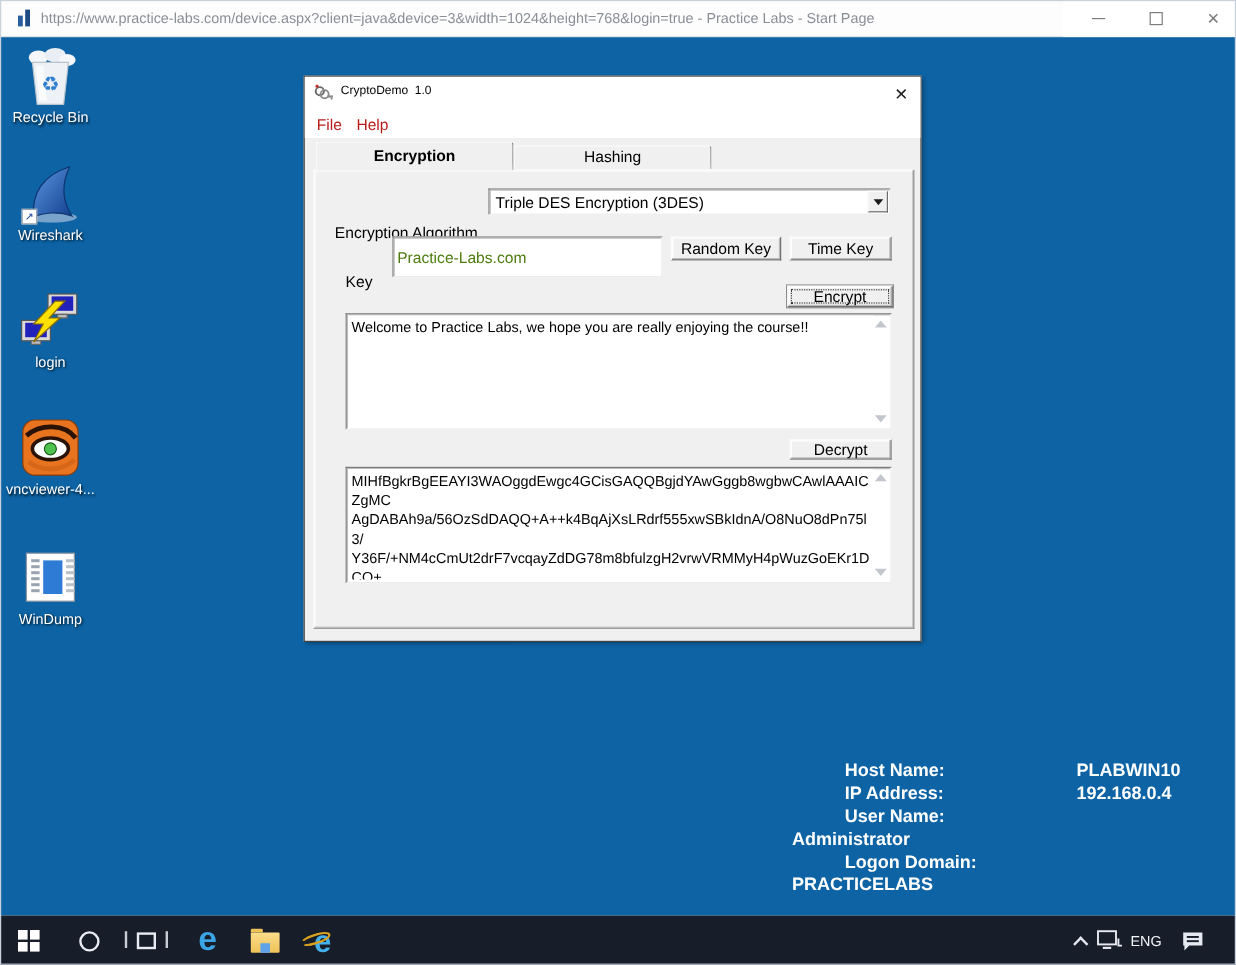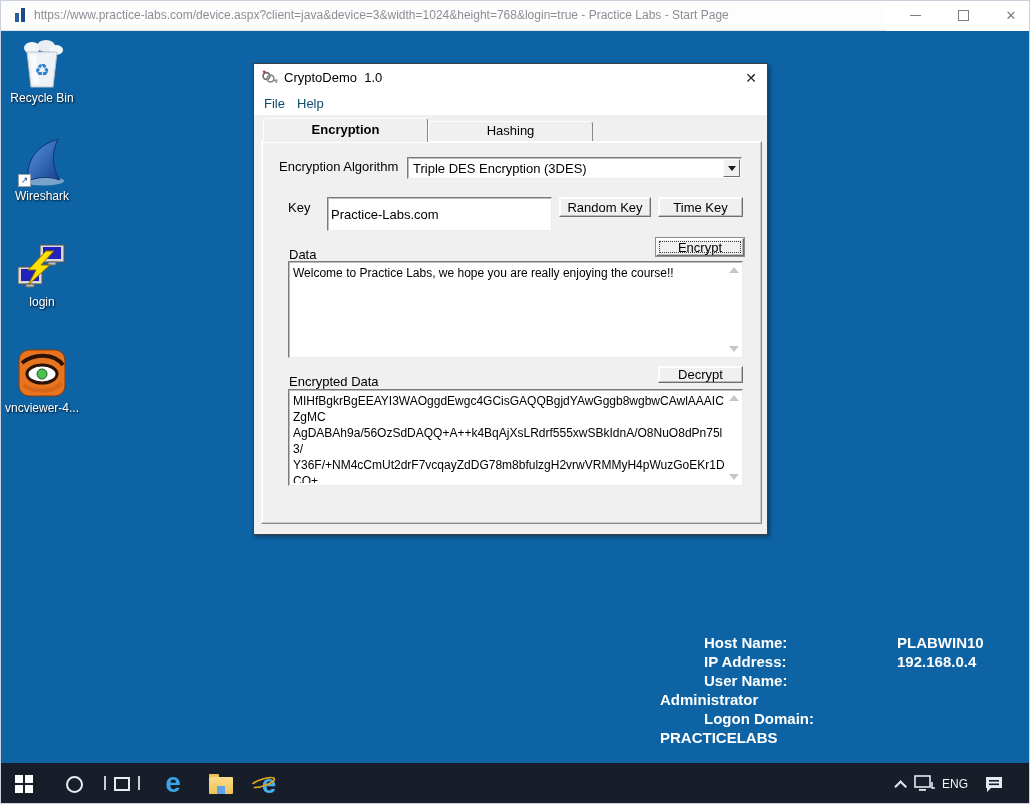--- a/index.html
+++ b/index.html
@@ -28,41 +28,41 @@
   
   .host-info { position:absolute; left:660px; top:602px; width:330px; }
   .host-row { line-height:19px; }
   .host-label { display:inline-block; width:193px; color:#fff; font-weight:bold; font-size:15px;margin-left:44px; }
   .host-value { color:#fff; font-weight:bold; font-size:15px; }
 
   
   .win { position:absolute; left:253px; top:32px; width:515px; height:472px; background:#f0f0f0; border:1px solid #404040; box-shadow:2px 2px 4px rgba(0,0,0,.35); }
   .win-titlebar { position:absolute; left:0; top:0; width:100%; height:27px; background:#fff; }
   .win-icon { position:absolute; left:7px; top:5px; width:17px; height:17px; }
-  .win-title { position:absolute; left:30px; top:6px; font-size:13px; color:#000; white-space:pre; }
+  .win-title { position:absolute; left:30px; top:6px; font-size:10px; color:#000; white-space:pre; }
   .win-close { position:absolute; left:486px; top:4px; width:22px; height:20px; font-size:14px; color:#222; text-align:center; line-height:20px; cursor:default; background:#fff; }
   .win-menubar { position:absolute; left:0; top:27px; width:100%; height:24px; background:#fff; }
-  .menu-item { position:absolute; top:4px; font-size:13px; color:#0c4a6e; padding:1px 3px; }
+  .menu-item { position:absolute; top:4px; font-size:13px; color:#b91c1c; padding:1px 3px; }
 
   .tab { position:absolute; font-size:13px; text-align:center; background:#f0f0f0; border:1px solid #888; border-bottom:none; border-top-color:#fcfcfc; border-left-color:#fcfcfc; border-radius:3px 3px 0 0; }
   .tab-active { left:9px; top:54px; width:165px; height:24px; font-weight:bold; line-height:22px; z-index:3; }
   .tab-inactive { left:174px; top:57px; width:165px; height:20px; line-height:18px; z-index:1; }
   .tab-panel { position:absolute; left:7px; top:77px; width:501px; height:383px; background:#f0f0f0; border:1px solid #8a8a8a; border-top-color:#fcfcfc; border-left-color:#fcfcfc; box-shadow:inset -1px -1px 0 #c9c9c9, inset 1px 1px 0 #fff; z-index:2; }
 
-  .frm-label { position:absolute; font-size:13px; color:#000; white-space:nowrap; }
+  .frm-label { position:absolute; font-size:13px; color:#000; white-space:nowrap;margin-top:27px; }
 
   .sunken { position:absolute; background:#fff; border:1px solid #7b7b7b; border-bottom-color:#ececec; border-right-color:#ececec; box-shadow:inset 1px 1px 0 rgba(64,64,64,.35); }
   .btn3d { position:absolute; background:#f0f0f0; border:1px solid #6e6e6e; border-top-color:#fcfcfc; border-left-color:#fcfcfc; box-shadow:inset -1px -1px 0 #bdbdbd, inset 1px 1px 0 #fff; font-size:13px; color:#000; text-align:center; font-family:"Liberation Sans",sans-serif; cursor:default; }
   .btn-default { outline:1px dotted #3c3c3c; outline-offset:-4px; box-shadow:inset -1px -1px 0 #bdbdbd, inset 1px 1px 0 #fff, 0 0 0 1px #8d8d8d; }
 
   .combo-text { position:absolute; left:5px; top:3px; font-size:13px; color:#000; white-space:nowrap; }
   .combo-btn { position:absolute; right:1px; top:1px; bottom:1px; width:17px; background:#f0f0f0; border:1px solid #6e6e6e; border-top-color:#fcfcfc; border-left-color:#fcfcfc; display:flex; align-items:center; justify-content:center; }
   .tri-down { width:0; height:0; border-left:4px solid transparent; border-right:4px solid transparent; border-top:5px solid #1a1a1a; }
 
-  .key-input { padding:16px 3px; font-size:13px; font-family:"Liberation Sans",sans-serif; color:#000000; outline:none; }
+  .key-input { padding:16px 3px; font-size:13px; font-family:"Liberation Sans",sans-serif; color:#4d7c0f; outline:none; }
   textarea.databox { position:absolute; left:1px; top:1px; width:438px; height:92px; border:none; resize:none; outline:none; padding:2px 3px; font-family:"Liberation Sans",sans-serif; font-size:12px; line-height:16px; color:#000; white-space:pre-wrap; word-break:break-all; overflow:hidden; background:#fff; }
   .scroll-up, .scroll-down { position:absolute; right:3px; width:0; height:0; border-left:5px solid transparent; border-right:5px solid transparent; }
   .scroll-up { top:5px; border-bottom:6px solid #c3c7cd; }
   .scroll-down { bottom:5px; border-top:6px solid #c3c7cd; }
 
   
   .taskbar { position:absolute; left:0; top:763px; width:1030px; height:41px; background:#181d2a; }
   .tb-item { position:absolute; display:flex; align-items:center; justify-content:center; }
   .start-grid { display:grid; grid-template-columns:8px 8px; grid-template-rows:8px 8px; gap:2px; }
   .start-grid div { background:#fff; }
@@ -156,20 +156,41 @@
         <rect x="3" y="1" width="46" height="46" rx="10" fill="#e87420" stroke="#8a3c08"></rect>
         <path d="M6 14 C18 4 38 4 47 16" fill="none" stroke="#2a1204" stroke-width="4"></path>
         <ellipse cx="26" cy="25" rx="15" ry="9" fill="#fff" stroke="#2a1204" stroke-width="3"></ellipse>
         <circle cx="26" cy="25" r="5" fill="#4fc14f" stroke="#1c5c1c"></circle>
         <path d="M8 36 C18 44 36 44 46 34" fill="none" stroke="#c4581080" stroke-width="4"></path>
       </svg>
     </div>
     <div class="icon-label">vncviewer-4...</div>
   </div>
 
+  <div class="desk-icon" style="top:426px;">
+    <div class="icon-art">
+      <svg width="52" height="50" viewBox="0 0 52 50">
+        <rect x="6" y="4" width="40" height="40" fill="#fdfdfd" stroke="#8a94a0"></rect>
+        <rect x="10" y="9" width="7" height="2.5" fill="#9aa4b0"></rect>
+          <rect x="10" y="14" width="7" height="2.5" fill="#9aa4b0"></rect>
+          <rect x="10" y="19" width="7" height="2.5" fill="#9aa4b0"></rect>
+          <rect x="10" y="24" width="7" height="2.5" fill="#9aa4b0"></rect>
+          <rect x="10" y="29" width="7" height="2.5" fill="#9aa4b0"></rect>
+          <rect x="10" y="34" width="7" height="2.5" fill="#9aa4b0"></rect>
+        <rect x="20" y="10" width="16" height="28" fill="#2e7bd6"></rect>
+        <rect x="39" y="9" width="7" height="2.5" fill="#b8c0ca"></rect>
+          <rect x="39" y="14" width="7" height="2.5" fill="#b8c0ca"></rect>
+          <rect x="39" y="19" width="7" height="2.5" fill="#b8c0ca"></rect>
+          <rect x="39" y="24" width="7" height="2.5" fill="#b8c0ca"></rect>
+          <rect x="39" y="29" width="7" height="2.5" fill="#b8c0ca"></rect>
+          <rect x="39" y="34" width="7" height="2.5" fill="#b8c0ca"></rect>
+      </svg>
+    </div>
+    <div class="icon-label">WinDump</div>
+  </div>
 
   <div class="win">
     <div class="win-titlebar">
       <span class="win-icon">
         <svg width="17" height="17" viewBox="0 0 17 17">
           <circle cx="5.5" cy="7" r="3.4" fill="none" stroke="#6a6a6a" stroke-width="1.6"></circle>
           <circle cx="9.5" cy="9.5" r="3.4" fill="none" stroke="#8a8a8a" stroke-width="1.6"></circle>
           <rect x="12" y="10.5" width="4.5" height="1.8" fill="#8a8a8a"></rect>
             <rect x="14.5" y="12.3" width="1.6" height="1.6" fill="#8a8a8a"></rect>
           <circle cx="3.2" cy="2.8" r="1.3" fill="#c23030"></circle>

